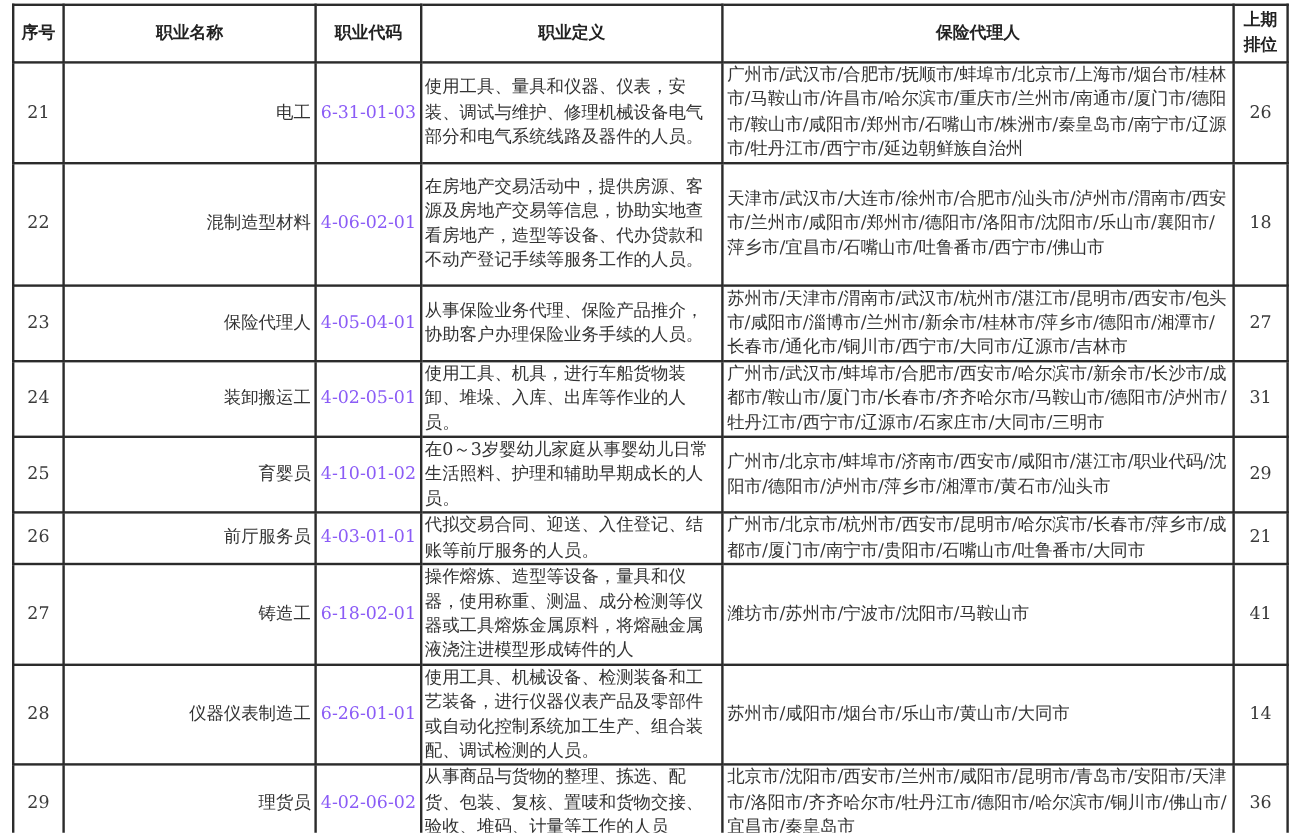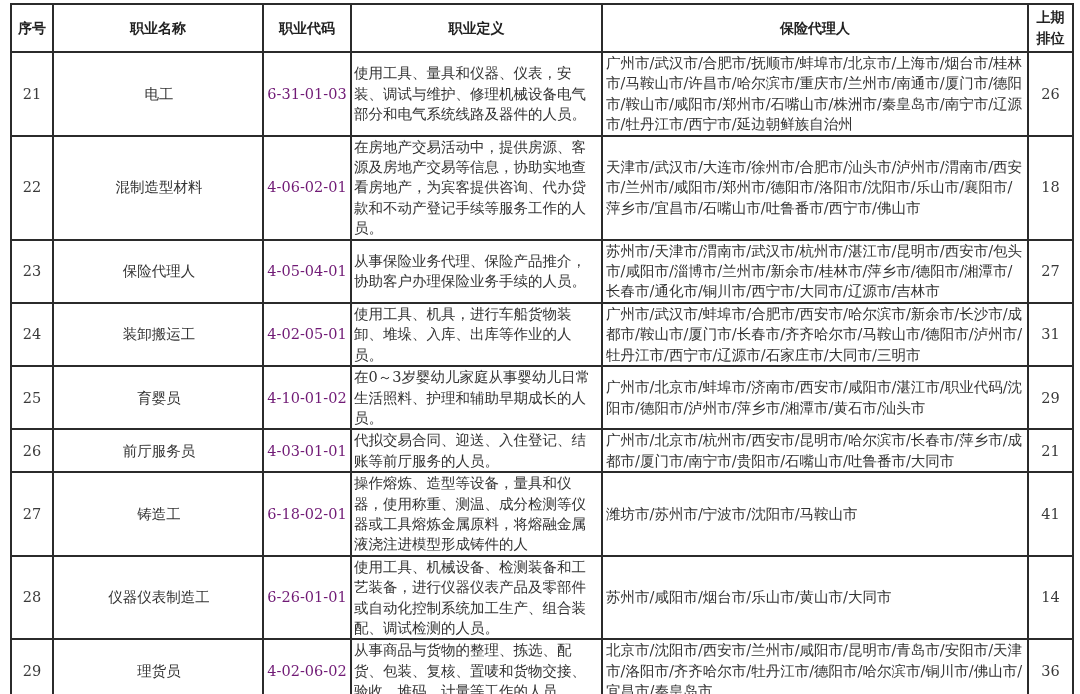--- a/index.html
+++ b/index.html
@@ -6,22 +6,22 @@
   body { width: 1080px; height: 694px; overflow: hidden; position: relative;
          font-family: "DejaVu Serif", "Liberation Serif", serif; color: #2a2a2a; }
   table { position: absolute; left: 10px; top: 3px; border-collapse: collapse;
           table-layout: fixed; width: 1062px; }
   td, th { border: 2px solid #2b2b2b; padding: 0 3px; font-size: 14.5px; line-height: 20.4px;
            vertical-align: middle; overflow: hidden; }
   th { font-family: "DejaVu Sans", "Liberation Sans", sans-serif; font-weight: bold; font-size: 14px;
        text-align: center; height: 46px; color: #222; }
   th.last { line-height: 21px; }
   td.num { text-align: center; color: #3a3a3a; }
-  td.name { text-align: center; padding-left: 5px; color: #333; }
-  td.code { text-align: center; color: #701a75; white-space: nowrap; padding: 0 1px; }
+  td.name { text-align: right; padding-left: 5px; color: #333; }
+  td.code { text-align: center; color: #8b5cf6; white-space: nowrap; padding: 0 1px; }
   td.def { text-align: left; color: #333; padding: 0 2px; word-break: break-all; margin-left: 23px; }
   td.city { text-align: left; color: #333; padding: 0 3px; word-break: break-all; }
   td.rank { text-align: center; color: #3a3a3a; }
 </style>
 </head>
 <body>
 
 <table>
   <colgroup>
     <col style="width:42px">
@@ -47,21 +47,21 @@
       <td class="name">电工</td>
       <td class="code">6-31-01-03</td>
       <td class="def">使用工具、量具和仪器、仪表，安装、调试与维护、修理机械设备电气部分和电气系统线路及器件的人员。</td>
       <td class="city">广州市/武汉市/合肥市/抚顺市/蚌埠市/北京市/上海市/烟台市/桂林市/马鞍山市/许昌市/哈尔滨市/重庆市/兰州市/南通市/厦门市/德阳市/鞍山市/咸阳市/郑州市/石嘴山市/株洲市/秦皇岛市/南宁市/辽源市/牡丹江市/西宁市/延边朝鲜族自治州</td>
       <td class="rank">26</td>
     </tr>
     <tr style="height:102px">
       <td class="num">22</td>
       <td class="name">混制造型材料</td>
       <td class="code">4-06-02-01</td>
-      <td class="def">在房地产交易活动中，提供房源、客源及房地产交易等信息，协助实地查看房地产，为宾客提供咨询、代办贷款和不动产登记手续等服务工作的人员。</td>
+      <td class="def">在房地产交易活动中，提供房源、客源及房地产交易等信息，协助实地查看房地产，造型等设备、代办贷款和不动产登记手续等服务工作的人员。</td>
       <td class="city">天津市/武汉市/大连市/徐州市/合肥市/汕头市/泸州市/渭南市/西安市/兰州市/咸阳市/郑州市/德阳市/洛阳市/沈阳市/乐山市/襄阳市/萍乡市/宜昌市/石嘴山市/吐鲁番市/西宁市/佛山市</td>
       <td class="rank">18</td>
     </tr>
     <tr style="height:61px">
       <td class="num">23</td>
       <td class="name">保险代理人</td>
       <td class="code">4-05-04-01</td>
       <td class="def">从事保险业务代理、保险产品推介，协助客户办理保险业务手续的人员。</td>
       <td class="city">苏州市/天津市/渭南市/武汉市/杭州市/湛江市/昆明市/西安市/包头市/咸阳市/淄博市/兰州市/新余市/桂林市/萍乡市/德阳市/湘潭市/长春市/通化市/铜川市/西宁市/大同市/辽源市/吉林市</td>
       <td class="rank">27</td>

